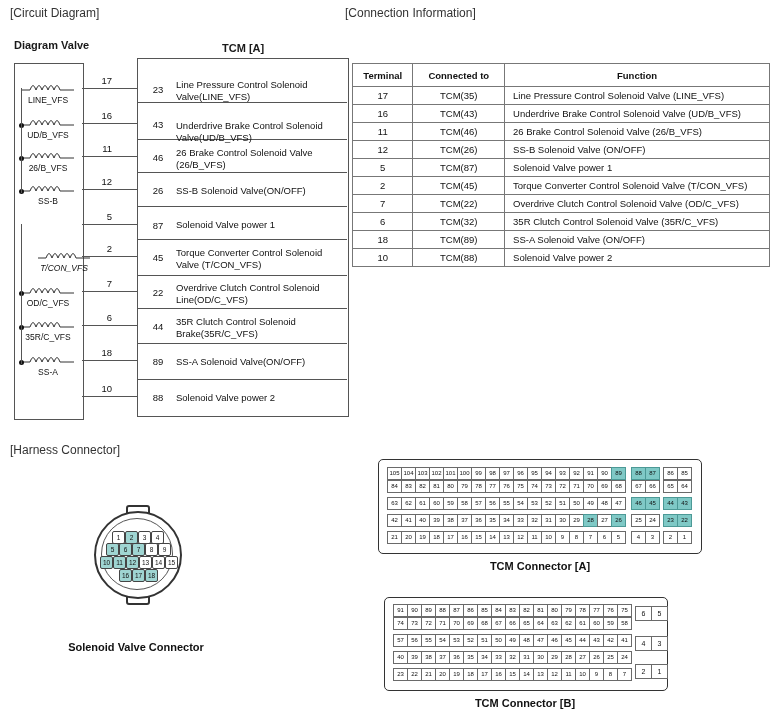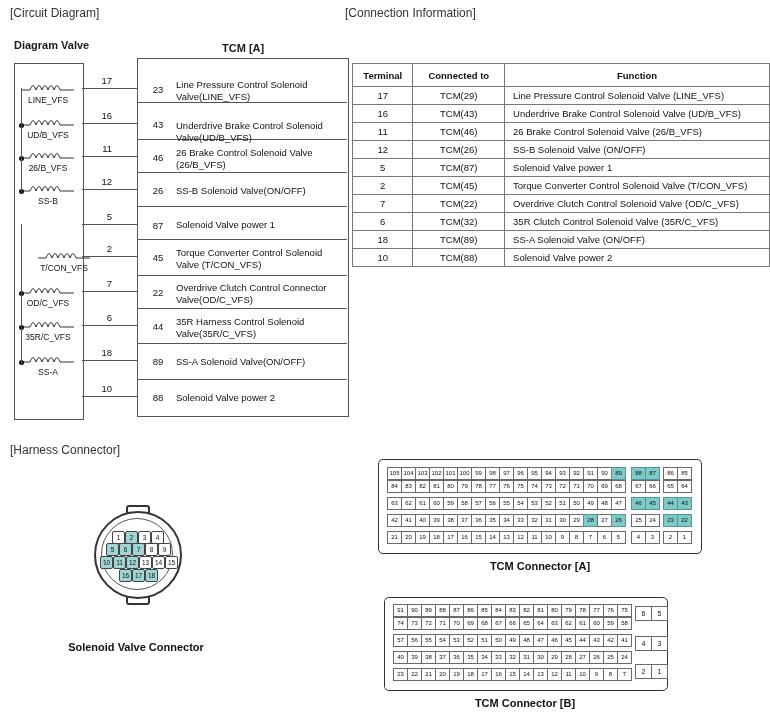--- a/index.html
+++ b/index.html
@@ -97,21 +97,21 @@
       <path d="M0 10 H8 q3 -9 6 0 q3 -9 6 0 q3 -9 6 0 q3 -9 6 0 q3 -9 6 0 H52" fill="none" stroke="#333" stroke-width="1"></path>
     </svg>
   <div class="lbl">26/B_VFS</div>
 </div>
 <div class="coil" style="left:22px;top:181px;">
   <svg width="52" height="16" viewBox="0 0 52 16">
       <path d="M0 10 H8 q3 -9 6 0 q3 -9 6 0 q3 -9 6 0 q3 -9 6 0 q3 -9 6 0 H52" fill="none" stroke="#333" stroke-width="1"></path>
     </svg>
   <div class="lbl">SS-B</div>
 </div>
-<div class="coil" style="left:38px;top:248px;">
+<div class="coil" style="left:38px;top:248px;font-style:italic;">
   <svg width="52" height="16" viewBox="0 0 52 16">
       <path d="M0 10 H8 q3 -9 6 0 q3 -9 6 0 q3 -9 6 0 q3 -9 6 0 q3 -9 6 0 H52" fill="none" stroke="#333" stroke-width="1"></path>
     </svg>
   <div class="lbl">T/CON_VFS</div>
 </div>
 <div class="coil" style="left:22px;top:283px;">
   <svg width="52" height="16" viewBox="0 0 52 16">
       <path d="M0 10 H8 q3 -9 6 0 q3 -9 6 0 q3 -9 6 0 q3 -9 6 0 q3 -9 6 0 H52" fill="none" stroke="#333" stroke-width="1"></path>
     </svg>
   <div class="lbl">OD/C_VFS</div>
@@ -181,37 +181,37 @@
 <div class="termcell" style="top:321px;">44</div>
 <div class="termcell" style="top:356px;">89</div>
 <div class="termcell" style="top:392px;">88</div>
 
 <div class="termtxt" style="top:79px;">Line Pressure Control Solenoid Valve(LINE_VFS)</div>
 <div class="termtxt" style="top:120px;">Underdrive Brake Control Solenoid Valve(UD/B_VFS)</div>
 <div class="termtxt" style="top:147px;">26 Brake Control Solenoid Valve (26/B_VFS)</div>
 <div class="termtxt" style="top:185px;">SS-B Solenoid Valve(ON/OFF)</div>
 <div class="termtxt" style="top:219px;">Solenoid Valve power 1</div>
 <div class="termtxt" style="top:247px;">Torque Converter Control Solenoid Valve (T/CON_VFS)</div>
-<div class="termtxt" style="top:282px;">Overdrive Clutch Control Connector Valve(OD/C_VFS)</div>
-<div class="termtxt" style="top:316px;">35R Harness Control Solenoid Valve(35R/C_VFS)</div>
+<div class="termtxt" style="top:282px;">Overdrive Clutch Control Solenoid Line(OD/C_VFS)</div>
+<div class="termtxt" style="top:316px;">35R Clutch Control Solenoid Brake(35R/C_VFS)</div>
 <div class="termtxt" style="top:356px;">SS-A Solenoid Valve(ON/OFF)</div>
 <div class="termtxt" style="top:392px;">Solenoid Valve power 2</div>
 
 <table id="conn-table">
   <thead>
     <tr>
       <th class="col-term">Terminal</th>
       <th class="col-conn">Connected to</th>
       <th class="col-fn">Function</th>
     </tr>
   </thead>
   <tbody>
     <tr>
       <td>17</td>
-      <td>TCM(29)</td>
+      <td>TCM(35)</td>
       <td class="fn">Line Pressure Control Solenoid Valve (LINE_VFS)</td>
     </tr>
     <tr>
       <td>16</td>
       <td>TCM(43)</td>
       <td class="fn">Underdrive Brake Control Solenoid Valve (UD/B_VFS)</td>
     </tr>
     <tr>
       <td>11</td>
       <td>TCM(46)</td>

